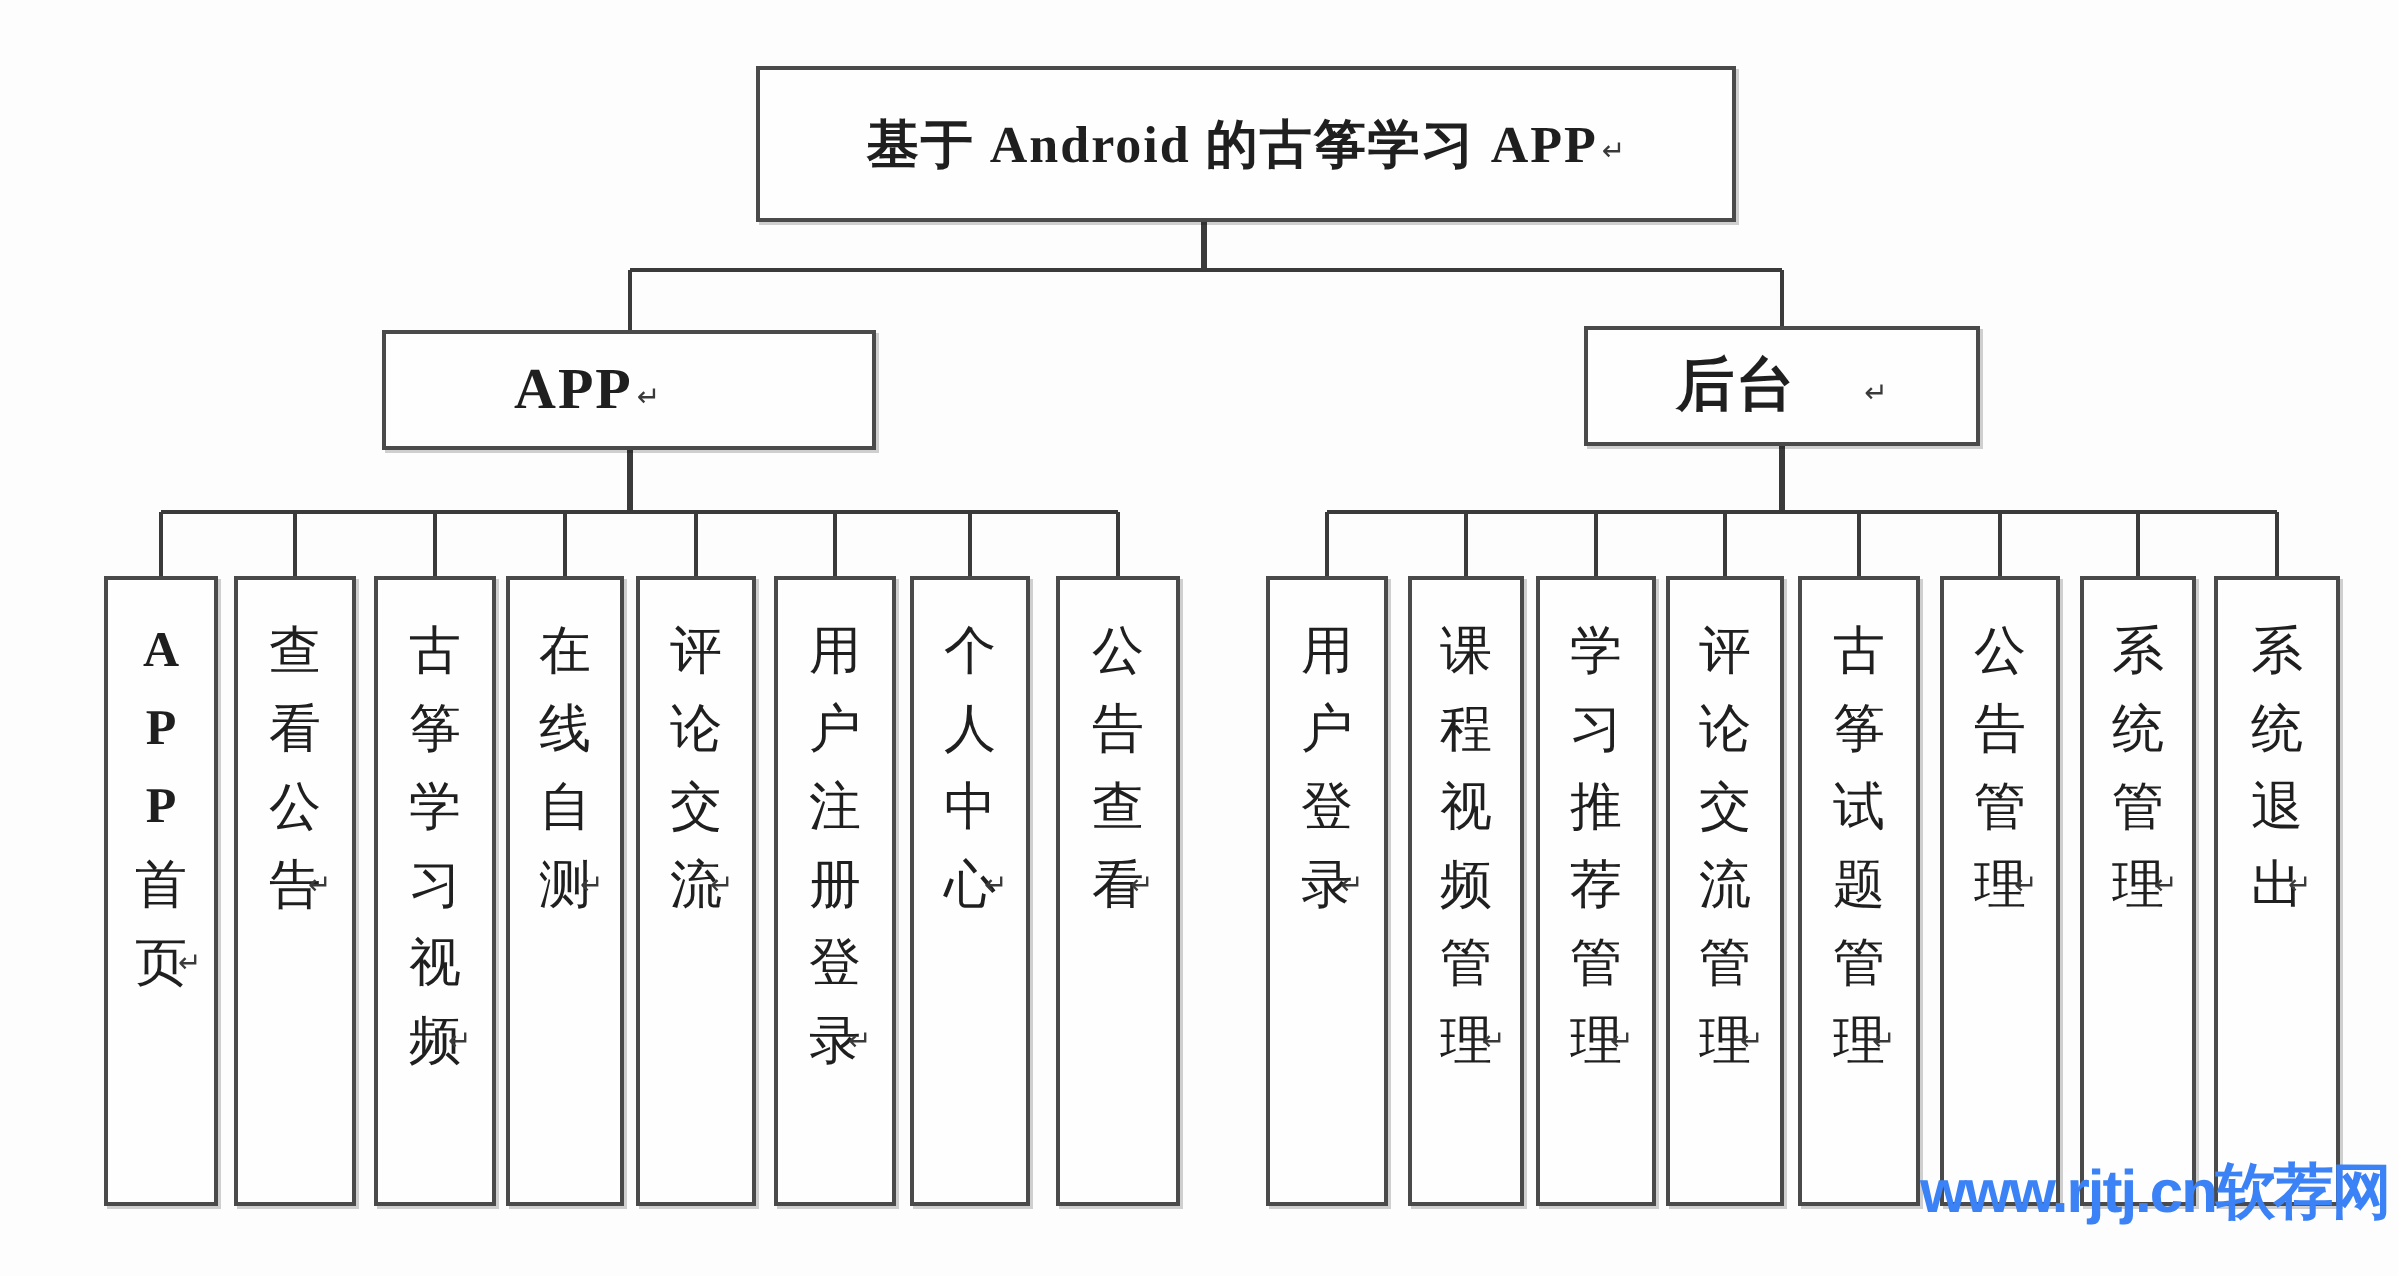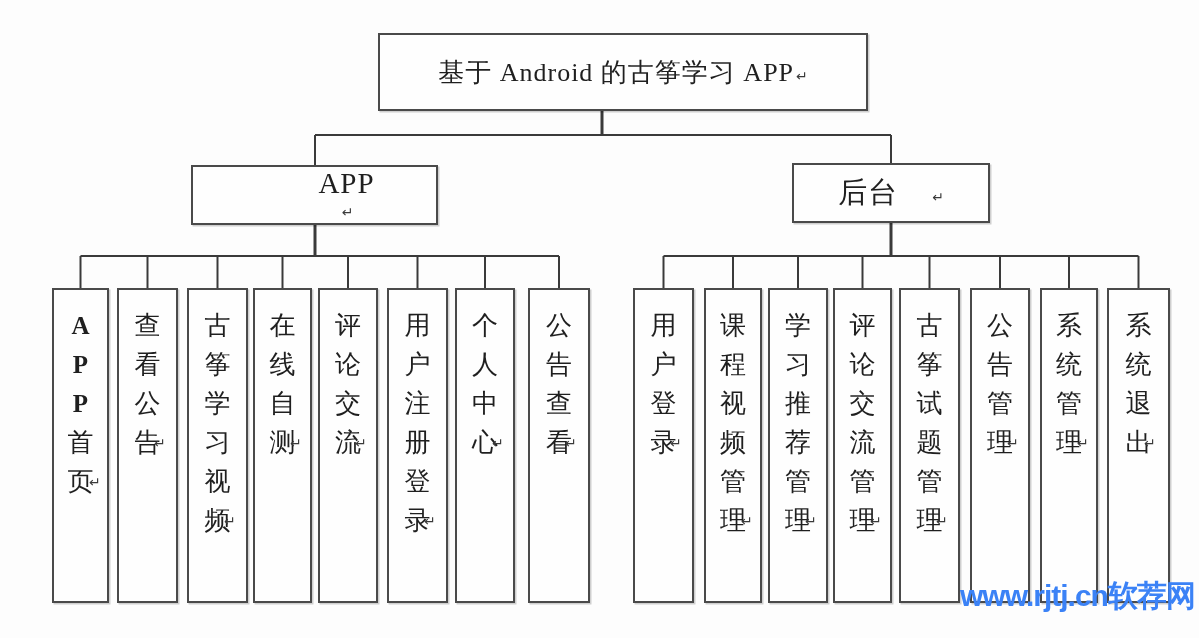--- a/index.html
+++ b/index.html
@@ -13,24 +13,24 @@
   }
   #wires{position:absolute;left:0;top:0;width:1199px;height:638px;}
   .node{
     position:absolute;
     background:#fefefe;
     border:2px solid #4a4a4a;
     box-shadow:1.5px 1.5px 0 rgba(0,0,0,0.18);
     box-sizing:border-box;
   }
   .hnode{display:flex;align-items:center;}
-  .hnode .hlabel{font-size:29px;letter-spacing:1px;white-space:nowrap;}
+  .hnode .hlabel{font-size:29px;letter-spacing:1px;white-space:nowrap;font-weight:bold;}
   #root-node{justify-content:center;}
   #root-node .hlabel{font-size:26px;}
-  #branch-app{padding-left:64px;flex-direction:column;}
+  #branch-app{padding-left:64px;}
   #branch-admin{justify-content:center;gap:32px;}
   .hmark,.vmark{
     font-family:"DejaVu Sans",sans-serif;
     font-size:14px;color:#3a3a3a;
   }
   .hmark{margin-left:2px;transform:translateY(4px);display:inline-block;}
   .vnode{padding-top:16px;}
   .vchar{
     height:39px;line-height:39px;
     text-align:center;font-size:26px;

